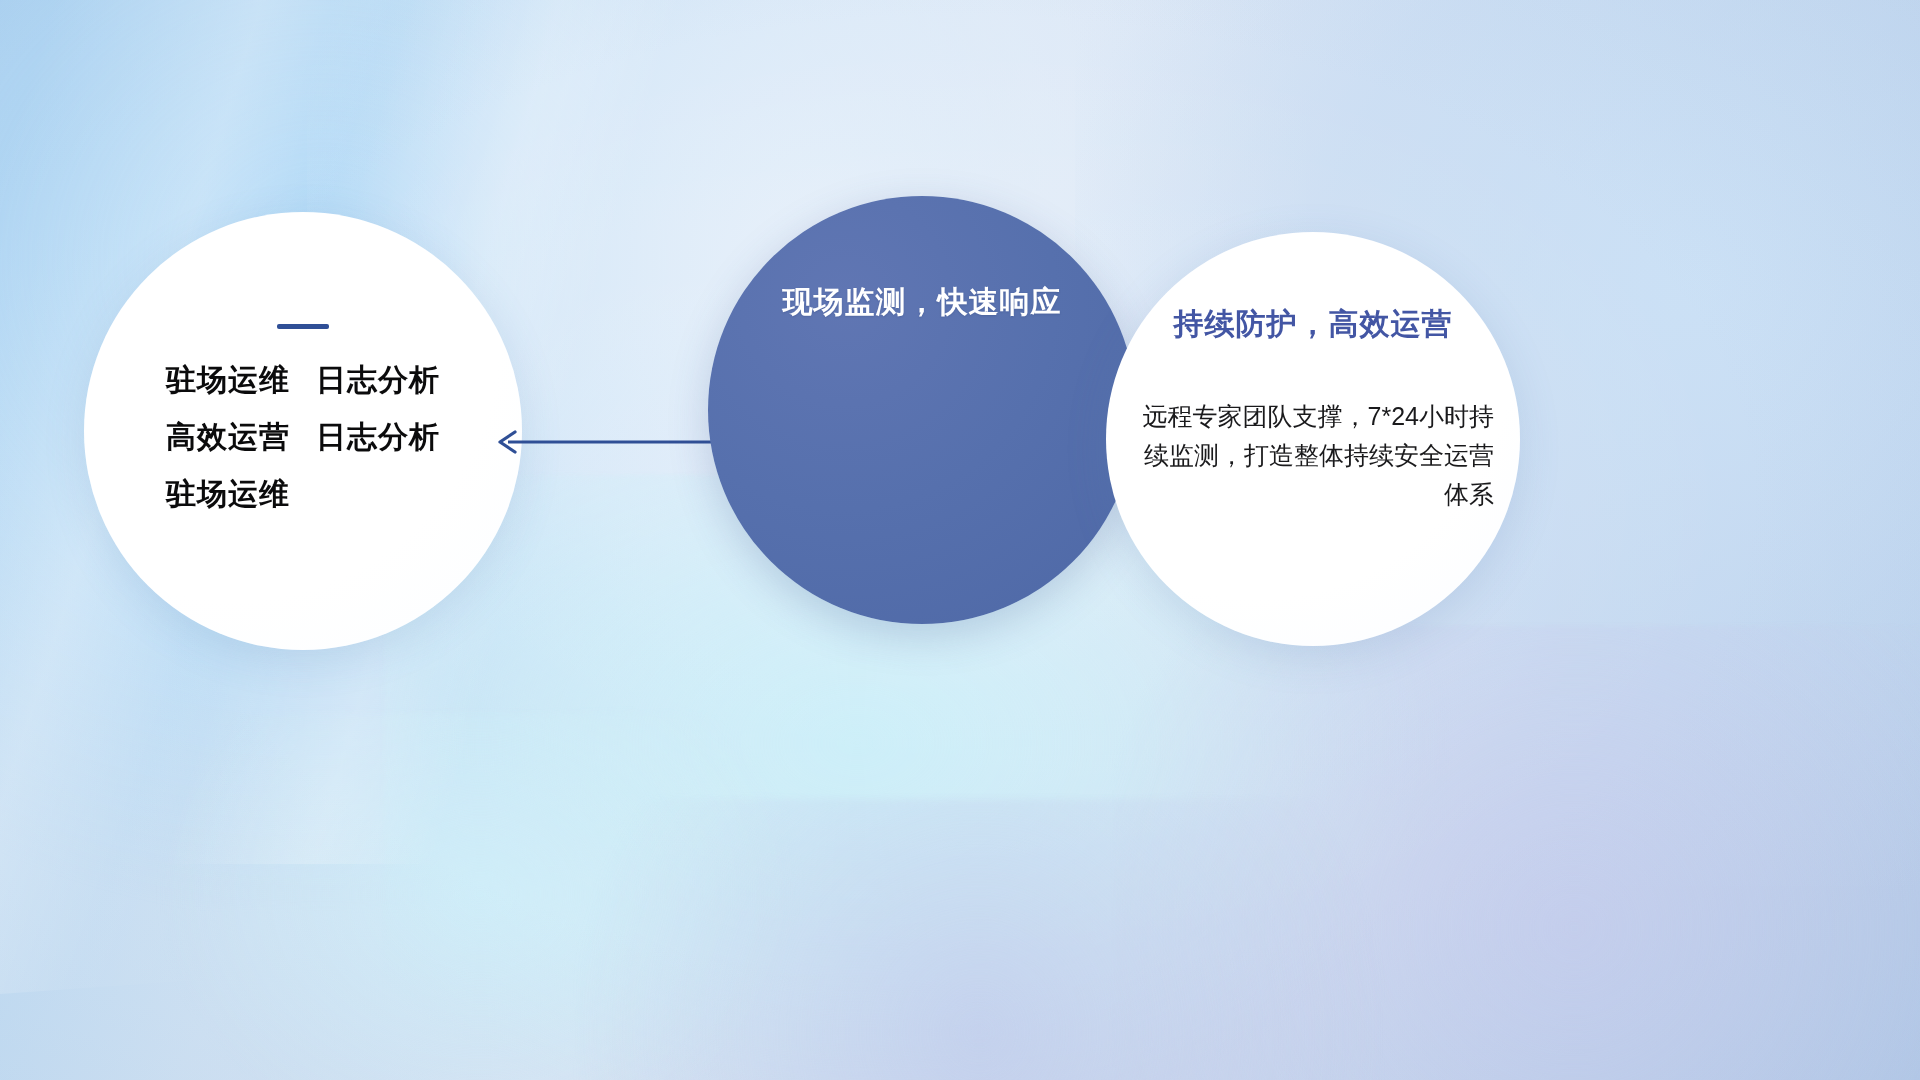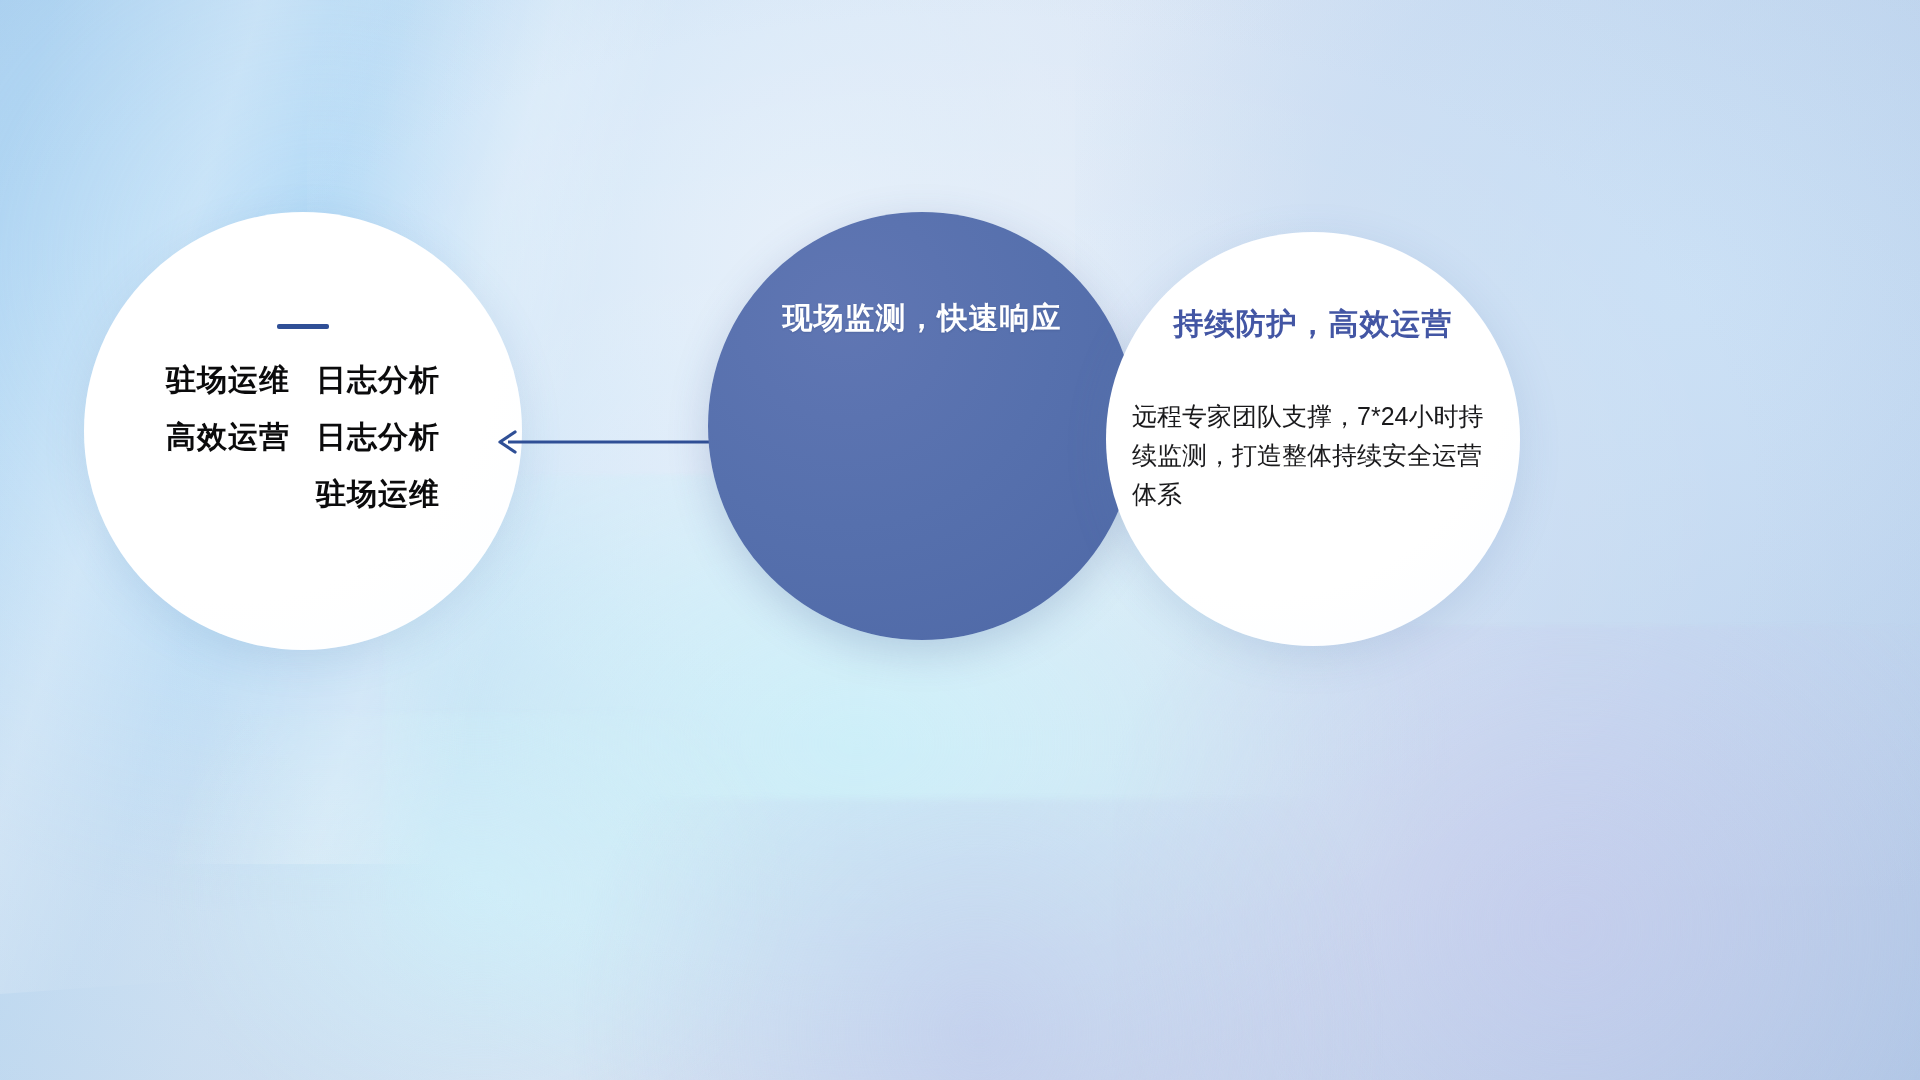--- a/index.html
+++ b/index.html
@@ -143,36 +143,36 @@
   }
   .divider-dash {
     width:52px; height:5px;
     background:#2f4f96;
     border-radius:2px;
     margin-top:112px;
   }
   .left-lines {
     margin-top:34px;
     display:flex; flex-direction:column;
-    align-items:flex-end;
+    align-items:flex-start;
     gap:24px;
   }
   .left-line {
     color:#0b0b0c;
     font-size:30px;
     font-weight:bold;
     letter-spacing:1px;
     white-space:nowrap;
     line-height:1.1;
   }
   .left-line .gap { display:inline-block; width:26px; }
 
   
   #circle-mid {
-    left:708px; top:212px;
+    left:708px; top:196px;
     width:428px; height:428px;
     background:
       radial-gradient(circle at 32% 24%, #6076b3 0%, #5670ad 48%, #4e68a6 100%);
     z-index:3;
     box-shadow: 0 12px 40px rgba(58,84,140,0.22);
   }
   #circle-mid .c-title {
     margin-top:86px;
     color:#ffffff;
     font-size:30px;
@@ -207,21 +207,21 @@
     font-weight:bold;
     letter-spacing:1px;
     white-space:nowrap;
   }
   #circle-right .c-body {
     margin-top:52px;
     width:362px;
     color:#1a1a1c;
     font-size:25px;
     line-height:1.56;
-    text-align:left;
+    text-align:right;
     font-weight:400;
   }
 
   
   #arrow { position:absolute; left:488px; top:420px; width:230px; height:44px; z-index:2; }
 </style>
 </head>
 <body>
 
 <div id="bg">

